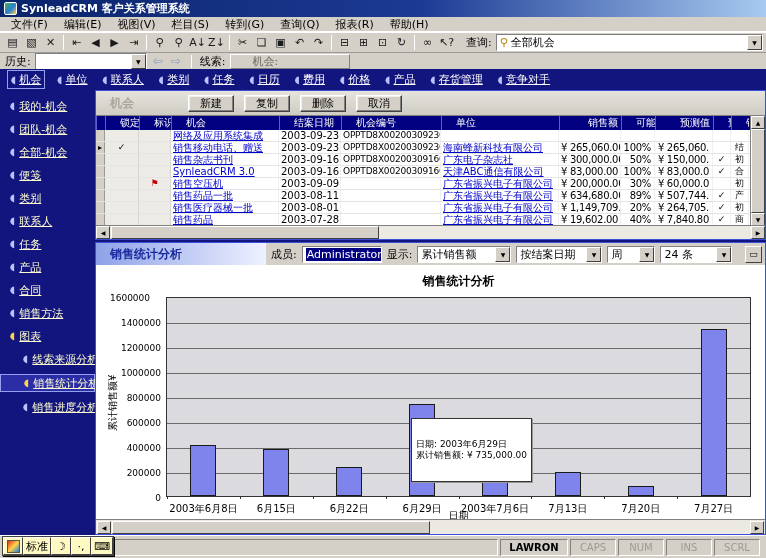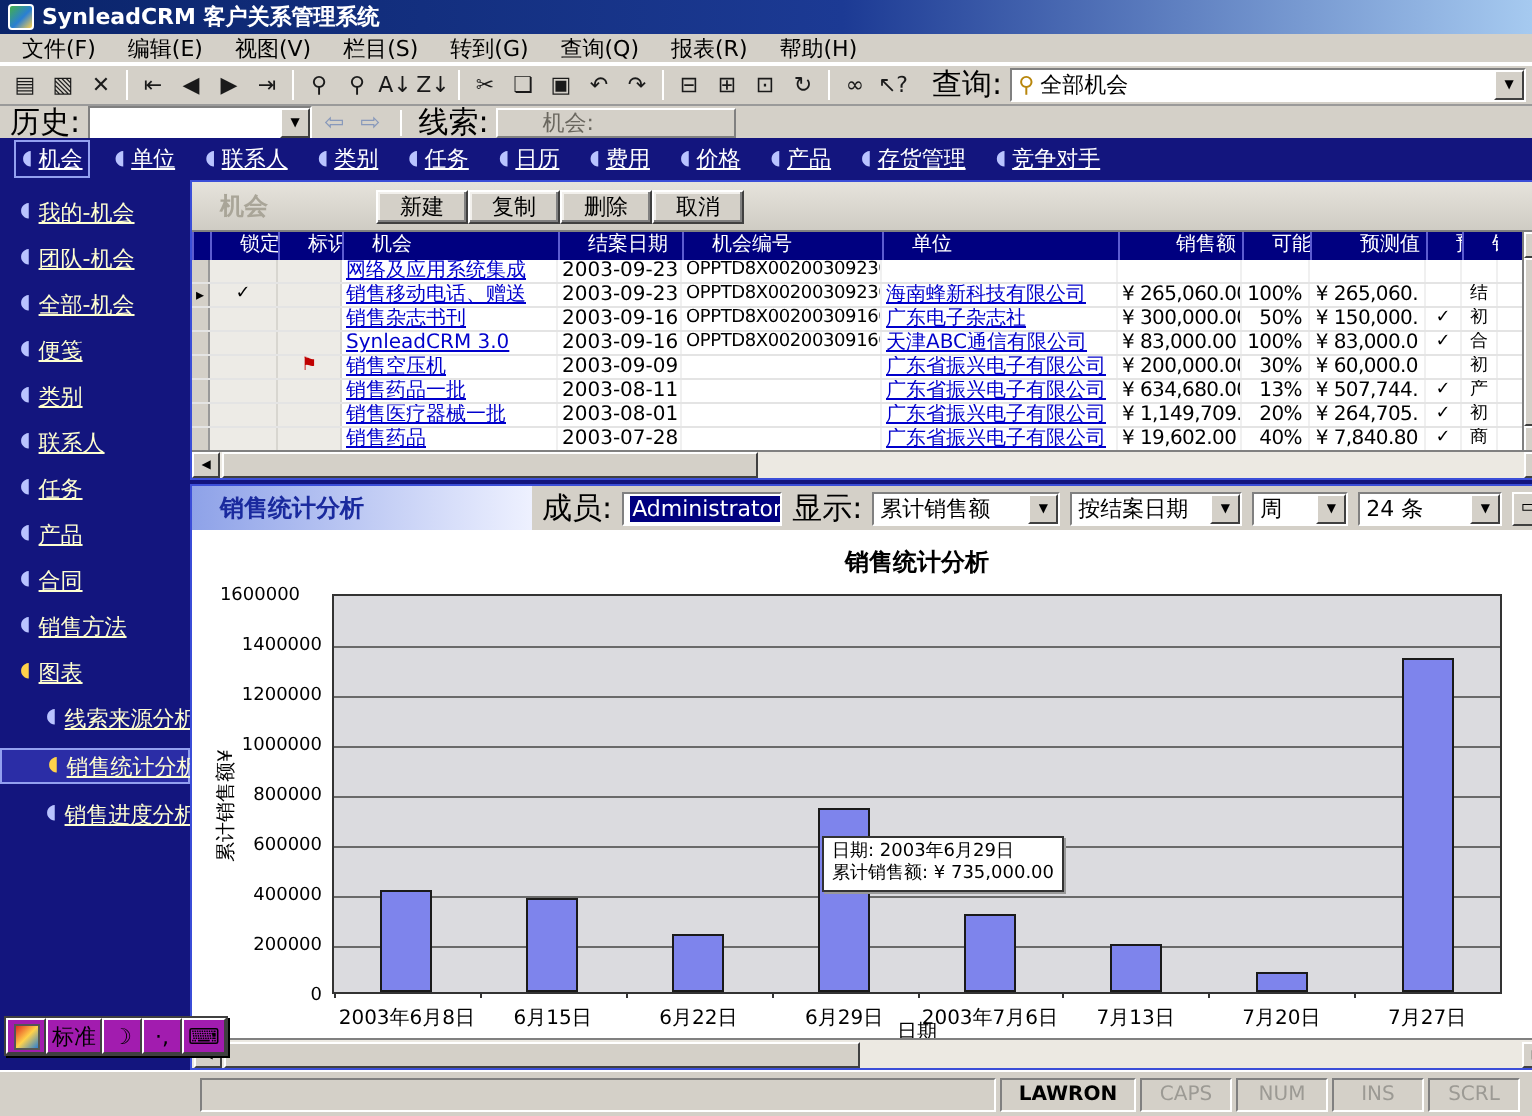--- a/index.html
+++ b/index.html
@@ -52,21 +52,21 @@
   .sitem.active{background:#2b2da6;border:1px solid #93a0f0;height:18px;}
 
   .rightcol{flex:1;display:flex;flex-direction:column;gap:2px;}
   .panel{background:#d4d0c8;border:1px solid #3b4ed8;}
   .panel1{height:150px;flex:none;}
   .panel2{flex:1;display:flex;flex-direction:column;}
 
   
   .phead{height:24px;display:flex;align-items:center;background:linear-gradient(180deg,#e6e3dc,#cfccc4);}
   .ptitle{width:92px;padding-left:14px;font-weight:bold;font-size:12px;color:#a9a598;}
-  .pbtn{width:46px;height:17px;background:#d4d0c8;border:1px solid;border-color:#fff #404040 #404040 #fff;box-shadow:inset -1px -1px 0 #808080,inset 1px 1px 0 #f2f0ec;display:flex;align-items:center;justify-content:center;font-size:11px;}
+  .pbtn{width:46px;height:17px;margin-right:10px;background:#d4d0c8;border:1px solid;border-color:#fff #404040 #404040 #fff;box-shadow:inset -1px -1px 0 #808080,inset 1px 1px 0 #f2f0ec;display:flex;align-items:center;justify-content:center;font-size:11px;}
 
   
   .tablewrap{position:relative;height:124px;background:#fff;border-top:1px solid #808080;}
   .gridcols{display:grid;grid-template-columns:9px 34px 32px 108px 62px 100px 118px 62px 34px 58px 18px 18px;}
   .thead{height:14px;background:#000080;color:#fff;margin-right:15px;}
   .hc{font-size:10px;line-height:13px;padding-left:14px;border-left:1px solid #5c5cd0;white-space:nowrap;overflow:hidden;}
   .hc.r{text-align:right;padding-right:3px;}
   .trow{height:12px;border-bottom:1px solid #e4e4e4;background:#fff;margin-right:15px;}
   .c{font-size:10px;line-height:11px;white-space:nowrap;overflow:hidden;padding-left:2px;border-right:1px solid #f0f0f0;}
   .c.sel{background:#d4d0c8;border-right:1px solid #999;font-size:8px;text-align:center;padding:0;}
@@ -82,52 +82,52 @@
   .vthumb{flex:1;margin:0;background:#d4d0c8;border:1px solid;border-color:#fff #404040 #404040 #fff;}
   .hscroll{position:absolute;left:0;right:0;bottom:0;height:14px;background:#ece9e2;border-top:1px solid #808080;}
   .hscroll .sbtn{position:absolute;top:0;width:14px;height:13px;}
   .hscroll .left{left:0;}
   .hscroll .right{right:0;}
   .hthumb{position:absolute;left:15px;top:0;height:13px;background:#d4d0c8;border:1px solid;border-color:#fff #404040 #404040 #fff;}
 
   
   .controls{height:22px;display:flex;align-items:center;gap:5px;padding-right:3px;flex:none;}
   .ctitle{width:170px;height:22px;background:linear-gradient(90deg,#8ea2e8,#eef1ff);display:flex;align-items:center;padding-left:14px;color:#1a2a9e;font-weight:bold;font-size:12px;flex:none;}
-  .clabel{font-size:15px;white-space:nowrap;}
+  .clabel{font-size:11px;white-space:nowrap;}
   .combo.sel-navy .val{background:#000080;color:#fff;padding:0 1px;}
   .w-member{width:80px;}.w-display{width:94px;}.w-group{width:86px;}.w-period{width:48px;}.w-count{width:72px;}
   .maxbtn{margin-left:auto;width:17px;height:17px;background:#d4d0c8;border:1px solid;border-color:#fff #404040 #404040 #fff;display:flex;align-items:center;justify-content:center;flex:none;}
   .maxbtn::after{content:"▭";font-size:9px;line-height:1;}
 
   .chartregion{flex:1;background:#fff;position:relative;overflow:hidden;}
   .charttitle{position:absolute;top:8px;left:70px;width:585px;text-align:center;font-weight:bold;font-size:12px;}
   .plot{position:absolute;left:70px;top:32px;width:585px;height:200px;background:#dbdbdf;border:1px solid #333;}
   .gl{position:absolute;left:0;right:0;height:1px;background:#6a6a6a;}
   .yl{position:absolute;left:-68px;width:62px;text-align:right;font-size:9px;color:#000;}
   .bar{position:absolute;bottom:0;width:26px;background:#7e84ec;border:1px solid #1a1a1a;}
   .xt{position:absolute;top:100%;width:1px;height:3px;background:#333;}
   .xl{position:absolute;top:204px;transform:translateX(-50%);font-size:10px;white-space:nowrap;}
   .ytitle{position:absolute;left:10px;top:166px;transform:rotate(-90deg);transform-origin:0 0;font-size:10px;white-space:nowrap;color:#000;}
   .xtitle{position:absolute;top:244px;left:70px;width:585px;text-align:center;font-size:10px;}
-  .tip{position:absolute;left:244px;top:120px;z-index:5;background:#fff;border:1px solid #333;box-shadow:1px 1px 0 #999;padding:2px 4px;font-size:9px;line-height:11px;white-space:nowrap;}
+  .tip{position:absolute;left:244px;top:120px;z-index:5;background:#fff;border:1px solid #333;box-shadow:1px 1px 0 #999;padding:20px 4px;font-size:9px;line-height:11px;white-space:nowrap;}
   .hscroll2{position:relative;height:15px;background:#ece9e2;border-top:1px solid #808080;flex:none;}
   .hscroll2 .sbtn{position:absolute;top:1px;width:14px;height:13px;}
   .hscroll2 .left{left:1px;}
   .hscroll2 .right{right:1px;}
   .hscroll2 .hthumb{top:1px;}
 
   
   .statusbar{position:absolute;top:535px;left:0;width:766px;height:23px;background:#d4d0c8;border-top:1px solid #fff;display:flex;align-items:center;gap:2px;padding:2px 6px 2px 100px;}
   .spanel{flex:1;height:17px;border:1px solid;border-color:#808080 #fff #fff #808080;}
   .scell{height:17px;border:1px solid;border-color:#808080 #fff #fff #808080;display:flex;align-items:center;justify-content:center;font-size:10px;}
   .scell.user{width:68px;font-weight:bold;}
   .scell.ind{width:46px;color:#9c9a94;}
 
   
-  .ime{position:absolute;left:2px;top:508px;height:20px;display:flex;background:#a21caf;border:1px solid #404040;box-shadow:1px 1px 0 #000;}
+  .ime{position:absolute;left:2px;top:536px;height:20px;display:flex;background:#fef9c3;border:1px solid #404040;box-shadow:1px 1px 0 #000;}
   .icell{height:18px;min-width:20px;padding:0 2px;border:1px solid;border-color:#fff #404040 #404040 #fff;display:flex;align-items:center;justify-content:center;font-size:11px;}
   .imeicon{width:13px;height:13px;background:linear-gradient(135deg,#e03020 0%,#ffd24a 50%,#2a7fd4 100%);border:1px solid #555;}
 </style>
 </head>
 <body>
 
 <div id="win">
 
   <div class="titlebar">
     <div class="appicon"></div>
@@ -448,21 +448,21 @@
                 </div>
                 <div class="gridcols trow">
                   <div class="c sel"></div>
                   <div class="c lockc"></div>
                   <div class="c flagc"></div>
                   <div class="c"><span class="lnk">销售药品一批</span></div>
                   <div class="c">2003-08-11</div>
                   <div class="c code"></div>
                   <div class="c"><span class="lnk">广东省振兴电子有限公司</span></div>
                   <div class="c num">¥ 634,680.00</div>
-                  <div class="c num">13%</div>
+                  <div class="c num">89%</div>
                   <div class="c num">¥ 507,744.</div>
                   <div class="c ctr">✓</div>
                   <div class="c ctr">产</div>
                 </div>
                 <div class="gridcols trow">
                   <div class="c sel"></div>
                   <div class="c lockc"></div>
                   <div class="c flagc"></div>
                   <div class="c"><span class="lnk">销售医疗器械一批</span></div>
                   <div class="c">2003-08-01</div>

